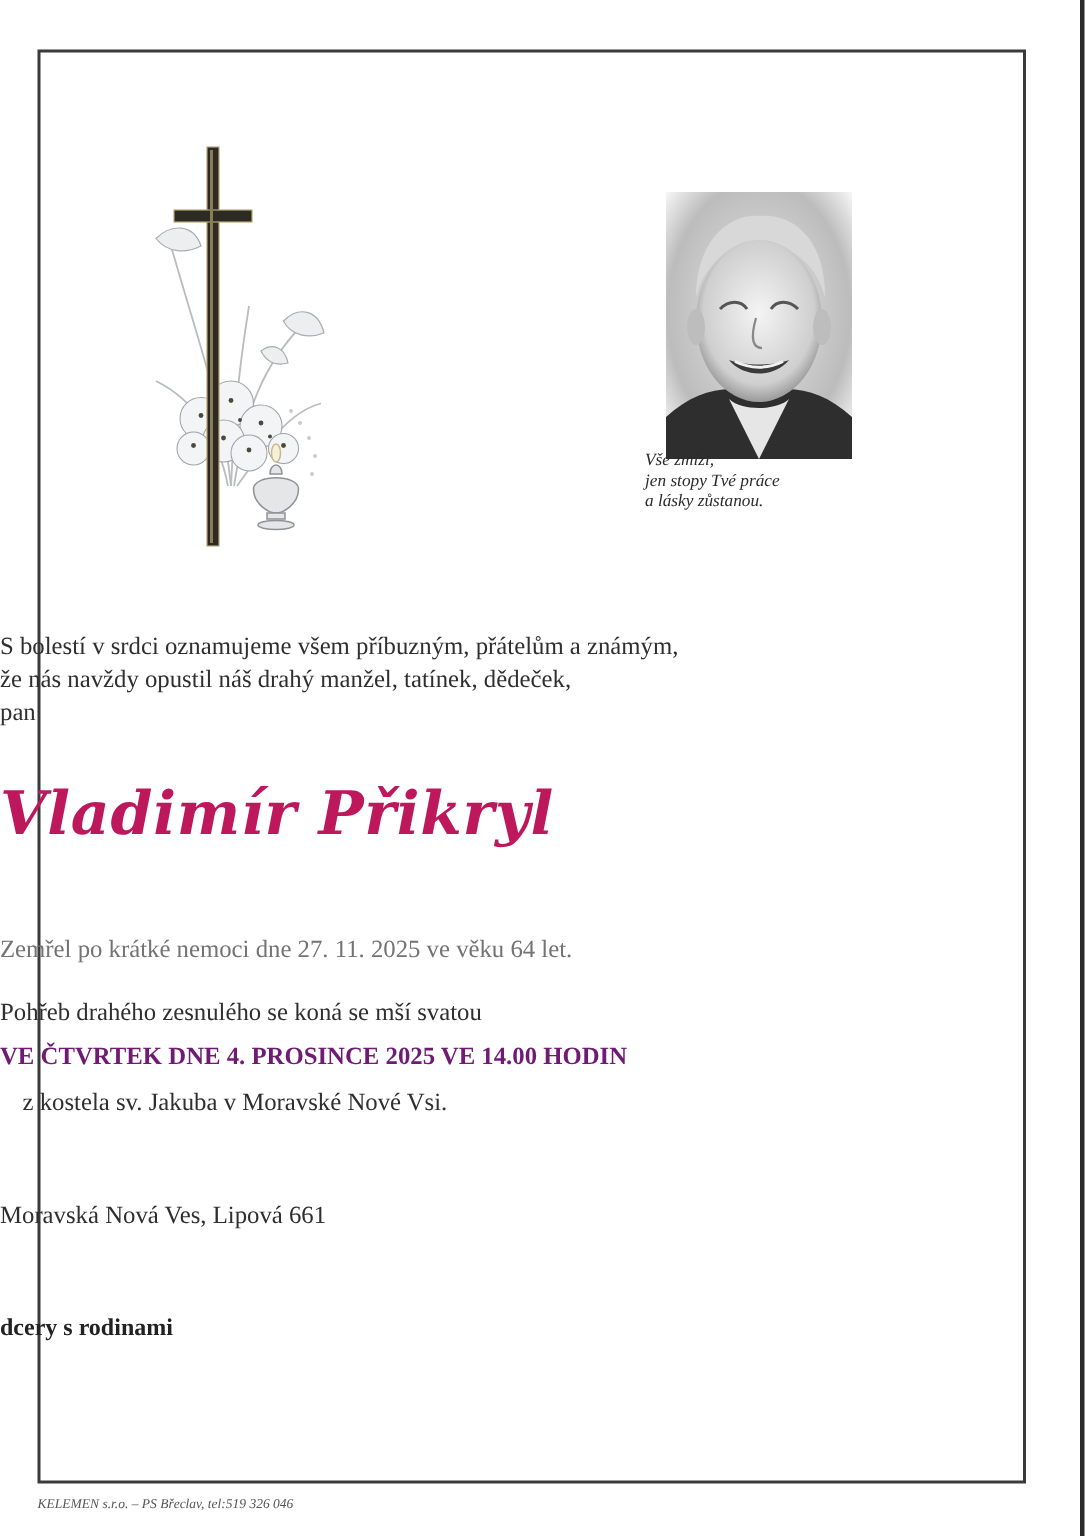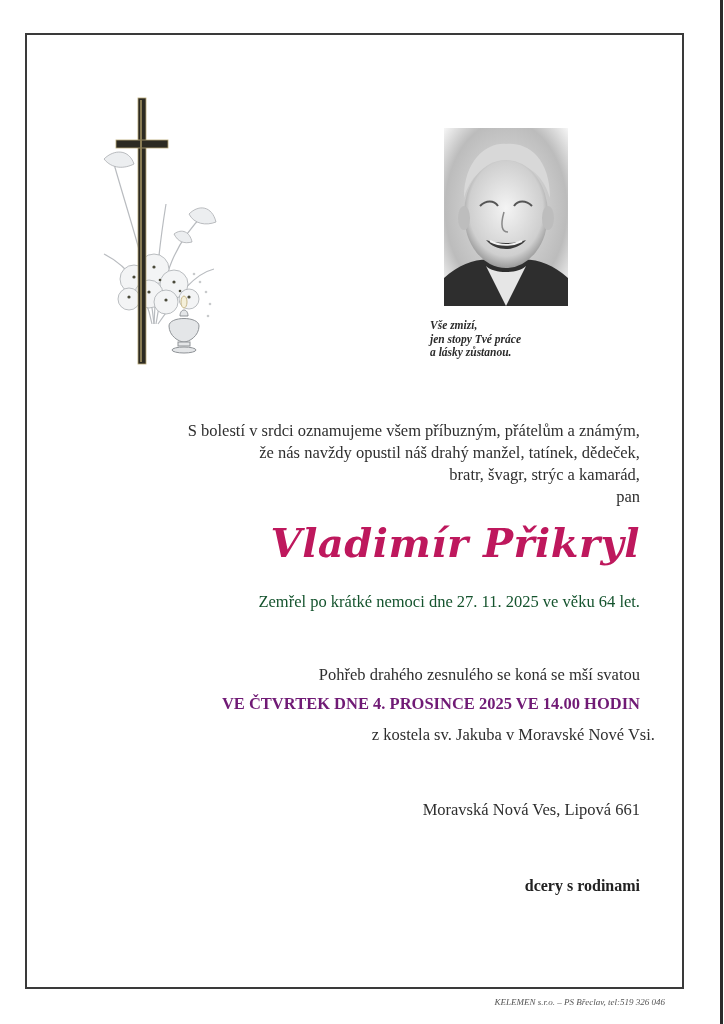--- a/index.html
+++ b/index.html
@@ -6,38 +6,38 @@
     body {
       width: 724px; height: 1024px; background: #ffffff; position: relative; overflow: hidden;
       font-family: "Liberation Serif", "DejaVu Serif", serif; color: #2a2a2a;
     }
     .right-edge { position: absolute; left: 720px; top: 0; width: 3px; height: 1024px; background: #2b2b2b; }
     .frame {
       position: absolute; left: 25px; top: 33px; width: 655px; height: 952px;
       border: 2.5px solid #3a3a3a; box-sizing: content-box;
     }
     .abs { position: absolute; }
-    .center { left: 0; width: 640px; text-align: right; }
+    .center { left: 0; width: 640px; text-align: left; }
 
     
     .floral { left: 94px; top: 94px; width: 135px; height: 275px; }
 
     
     .portrait { left: 444px; top: 128px; width: 124px; height: 178px; }
 
     .quote {
-      left: 430px; top: 319px; width: 150px;
-      font-style: italic; font-weight: bold; font-size: 11.5px; line-height: 13.5px; color: #2b2b2b;
+      left: 430px; top: 301px; width: 150px;
+      font-style: italic; font-weight: normal; font-size: 11.5px; line-height: 13.5px; color: #2b2b2b;
     }
     .intro { top: 420px; font-size: 16.5px; line-height: 22px; color: #2f2f2f; }
     .name {
       top: 510px; font-style: italic; font-weight: bold; font-size: 40px; line-height: 66px;
       letter-spacing: 0.5px; color: #be185d; font-family: "DejaVu Serif", "Liberation Serif", serif;
     }
-    .died { top: 591px; font-size: 16.5px; line-height: 22px; color: #14532d; }
+    .died { top: 622px; font-size: 16.5px; line-height: 22px; color: #737373; }
     .funeral1 { top: 664px; font-size: 16.5px; line-height: 22px; color: #2f2f2f; }
     .funeral2 { top: 693px; font-size: 16.5px; line-height: 22px; font-weight: bold; color: #701a75; }
     .funeral3 { top: 724px; font-size: 16.5px; line-height: 22px; color: #2f2f2f; padding-left: 15px; }
     .address { top: 799px; font-size: 16.5px; line-height: 22px; color: #2f2f2f; }
     .mourners { top: 876px; font-size: 16px; line-height: 20.5px; font-weight: bold; color: #222; }
     .footer {
       top: 996px; font-size: 9px; line-height: 12px; font-style: italic; color: #555; padding-left: 25px;
     }
   </style>
 </head>
@@ -148,21 +148,20 @@
 
 <div class="abs quote">
   <div>Vše zmizí,</div>
   <div>jen stopy Tvé práce</div>
   <div>a lásky zůstanou.</div>
 </div>
 
 <div class="abs center intro">
   <div>S bolestí v srdci oznamujeme všem příbuzným, přátelům a známým,</div>
   <div>že nás navždy opustil náš drahý manžel, tatínek, dědeček,</div>
-  <div>bratr, švagr, strýc a kamarád,</div>
   <div>pan</div>
 </div>
 
 <div class="abs center name">Vladimír Přikryl</div>
 
 <div class="abs center died">Zemřel po krátké nemoci dne 27. 11. 2025 ve věku 64 let.</div>
 
 <div class="abs center funeral1">Pohřeb drahého zesnulého se koná se mší svatou</div>
 <div class="abs center funeral2">VE ČTVRTEK DNE 4. PROSINCE 2025 VE 14.00 HODIN</div>
 <div class="abs center funeral3">z kostela sv. Jakuba v Moravské Nové Vsi.</div>

